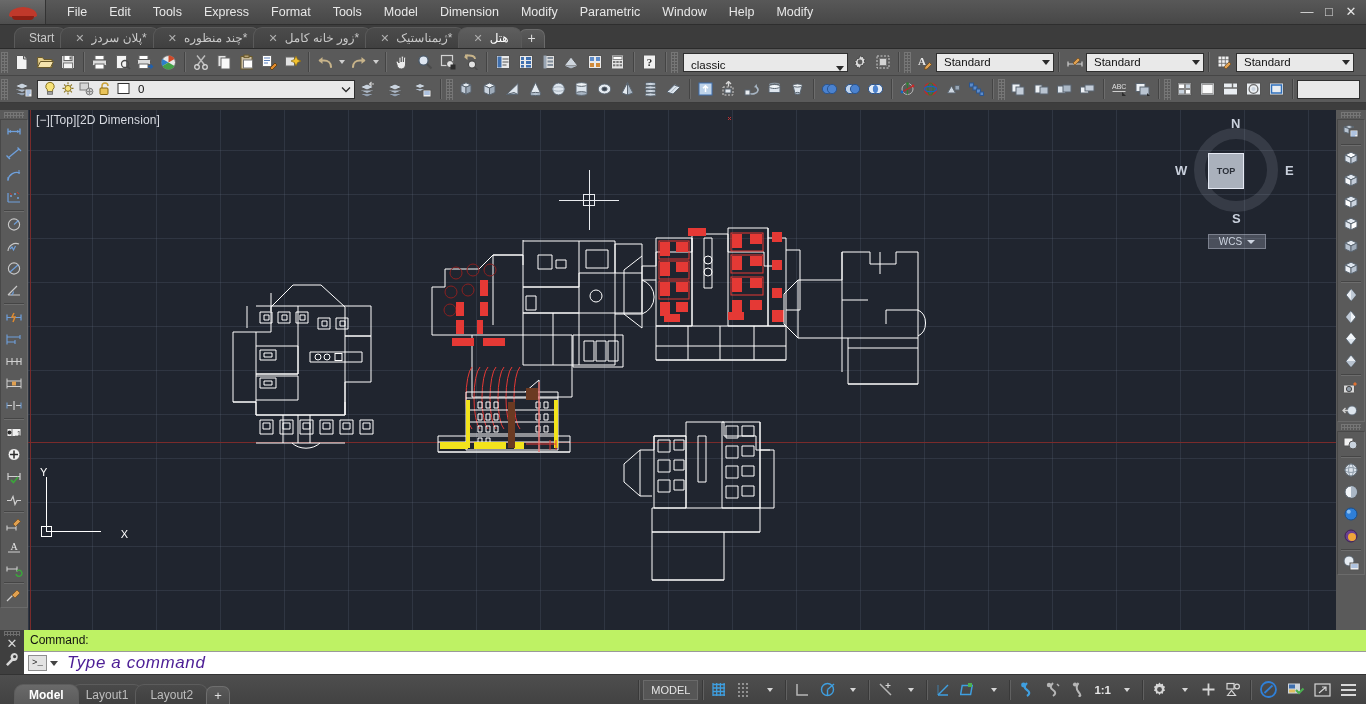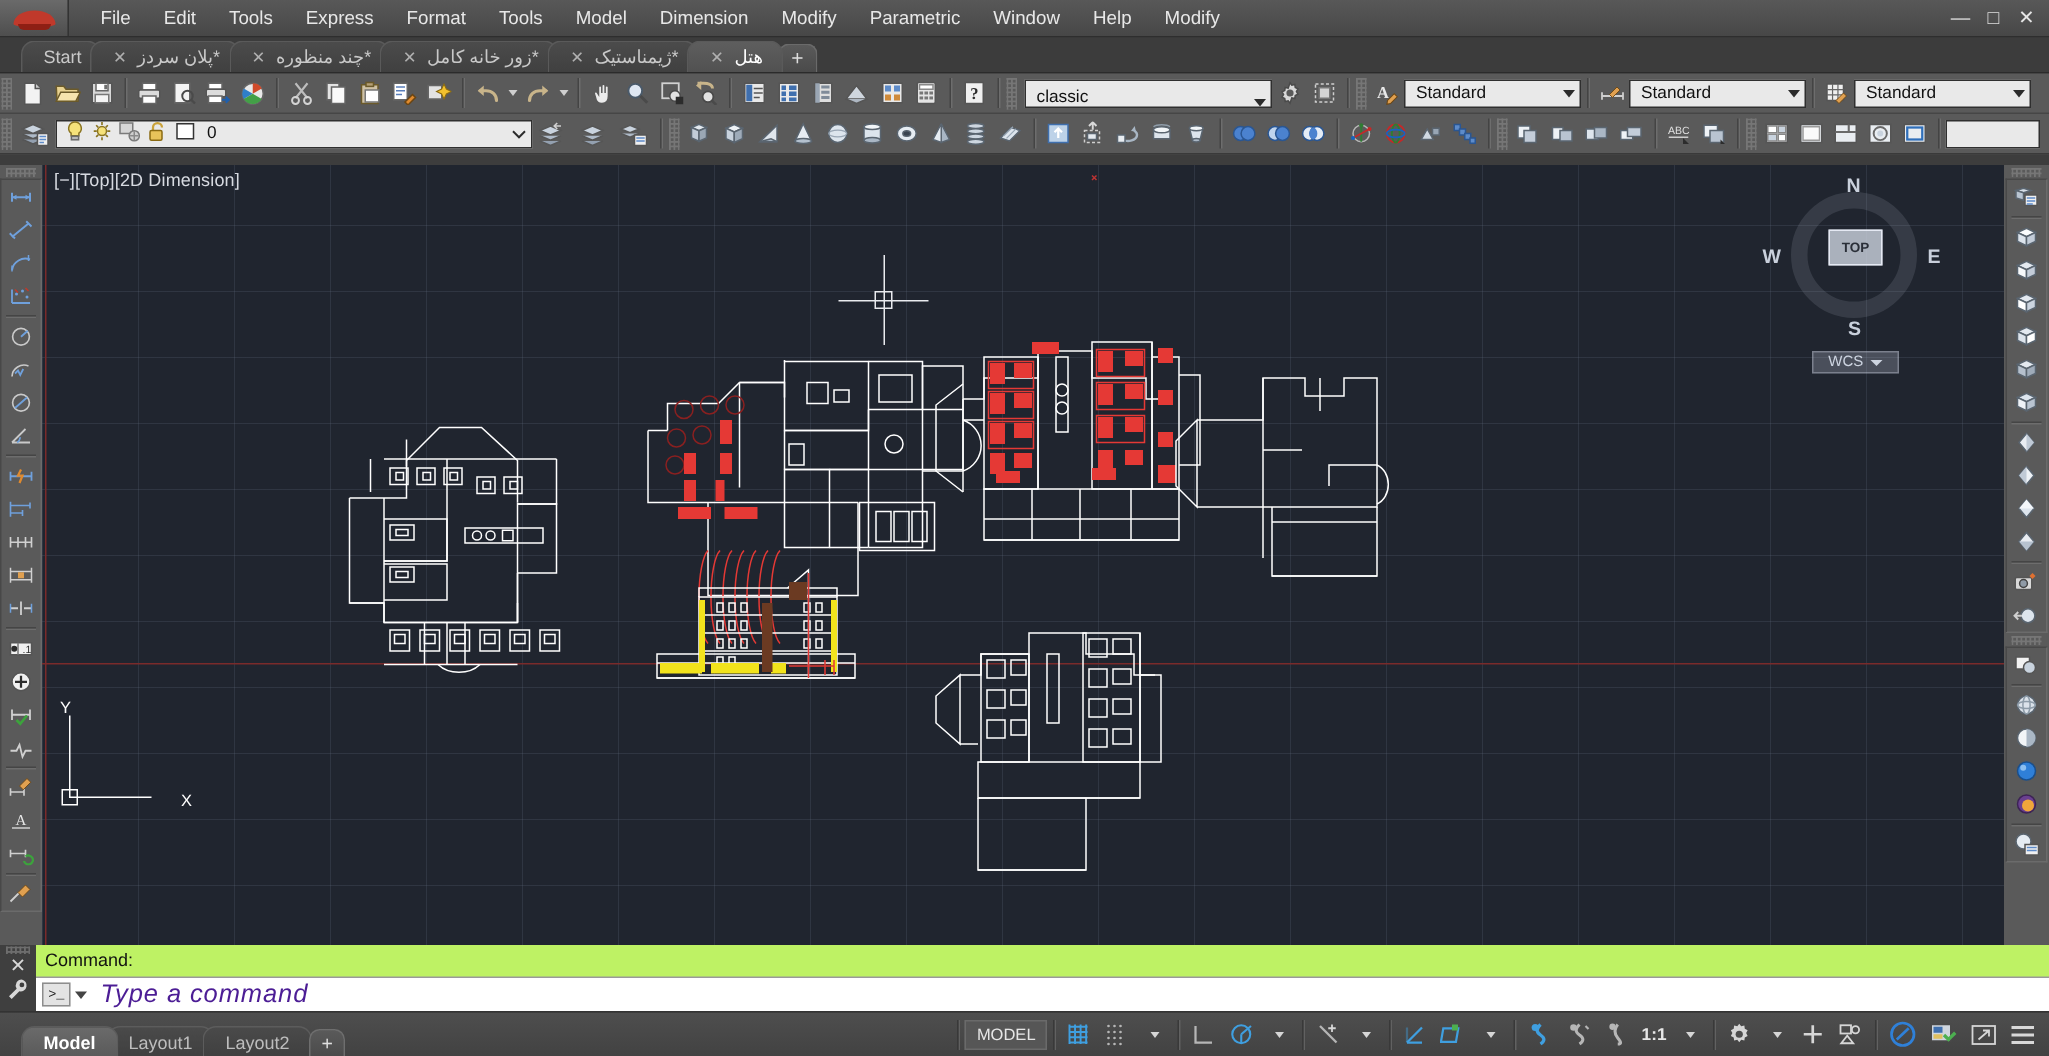--- a/index.html
+++ b/index.html
@@ -176,21 +176,21 @@
   .ucs .horz { position:absolute; left: 8px; bottom: 8px; height:1px; width: 55px; background:#fff; }
   .ucs .sq { position:absolute; left: 3px; bottom: 3px; width:11px; height:11px; border:1px solid #fff; }
   .ucs .yl { position:absolute; left: 2px; top: -4px; color:#fff; font-size: 11px; }
   .ucs .xl { position:absolute; right: -10px; bottom: 0px; color:#fff; font-size: 11px; }
 
   
   .viewcube { position: absolute; right: 45px; top: 8px; width: 110px; height: 130px; }
   .vc-ring { position:absolute; left:13px; top:10px; width:84px; height:84px;
              border-radius:50%; border:11px solid rgba(190,200,215,.14); }
   .vc-face {
-    position:absolute; left:38px; top:35px; width:36px; height:24px;
+    position:absolute; left:27px; top:35px; width:36px; height:36px;
     background: rgba(205,212,224,.80); border:1px solid rgba(235,240,248,.9);
     color:#2a2f38; font-size:9px; font-weight:bold; display:flex; align-items:center; justify-content:center;
   }
   .vc-n,.vc-s,.vc-e,.vc-w { position:absolute; color:#c9d0dc; font-size:13px; font-weight:bold; }
   .vc-n { left:50px; top:-2px; } .vc-s { left:51px; top:93px; }
   .vc-w { left:-6px; top:45px; } .vc-e { left:104px; top:45px; }
   .vc-wcs {
     position:absolute; left:27px; top:116px; width:58px; height:15px;
     background: rgba(200,208,222,.25); border:1px solid rgba(215,222,235,.35);
     color:#cdd4e0; font-size:10px; display:flex; align-items:center; justify-content:center; gap:5px;

